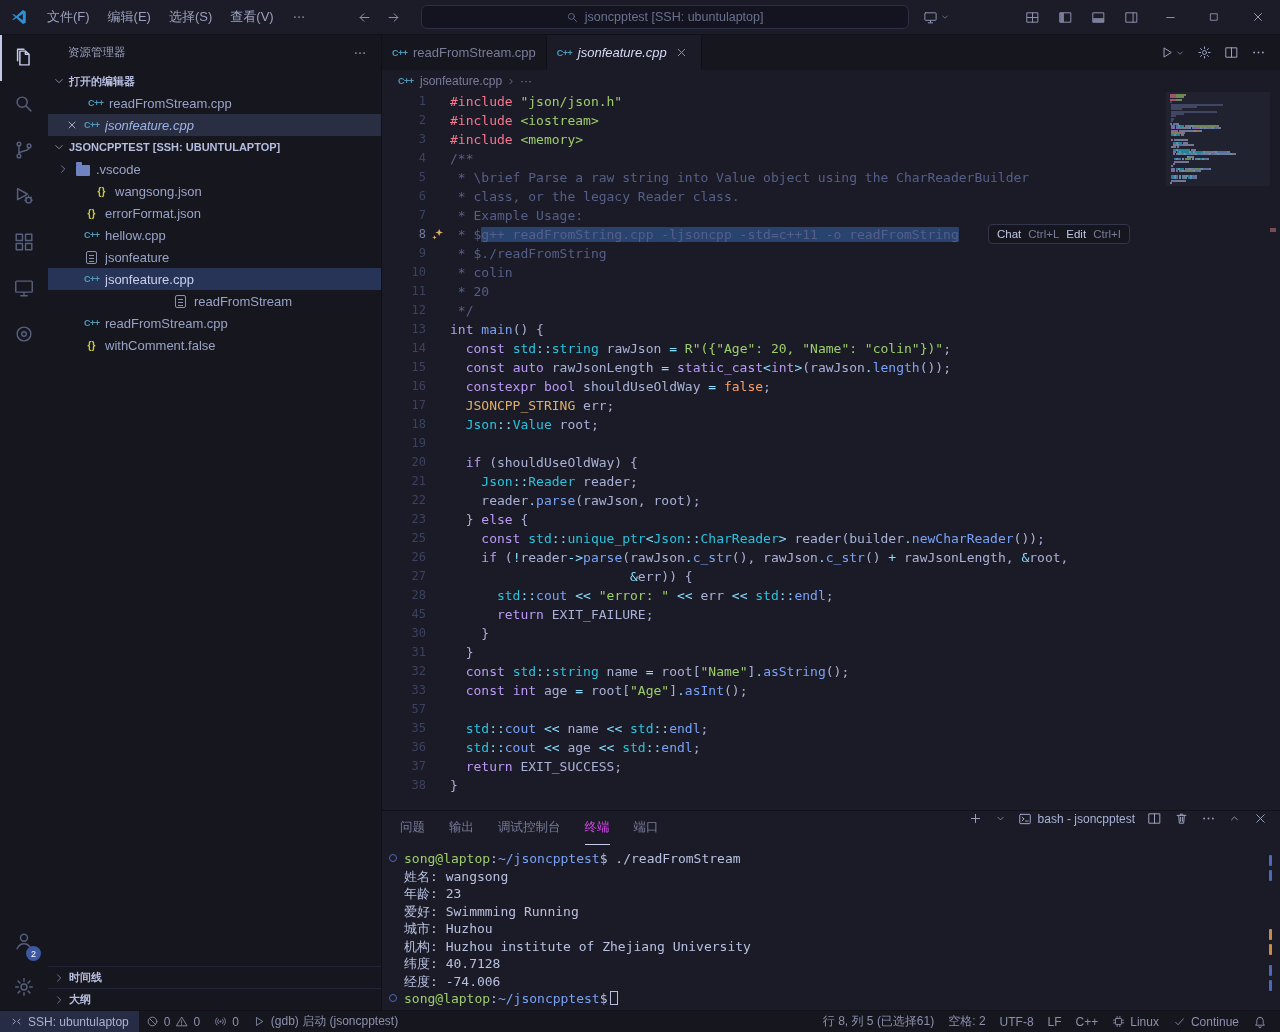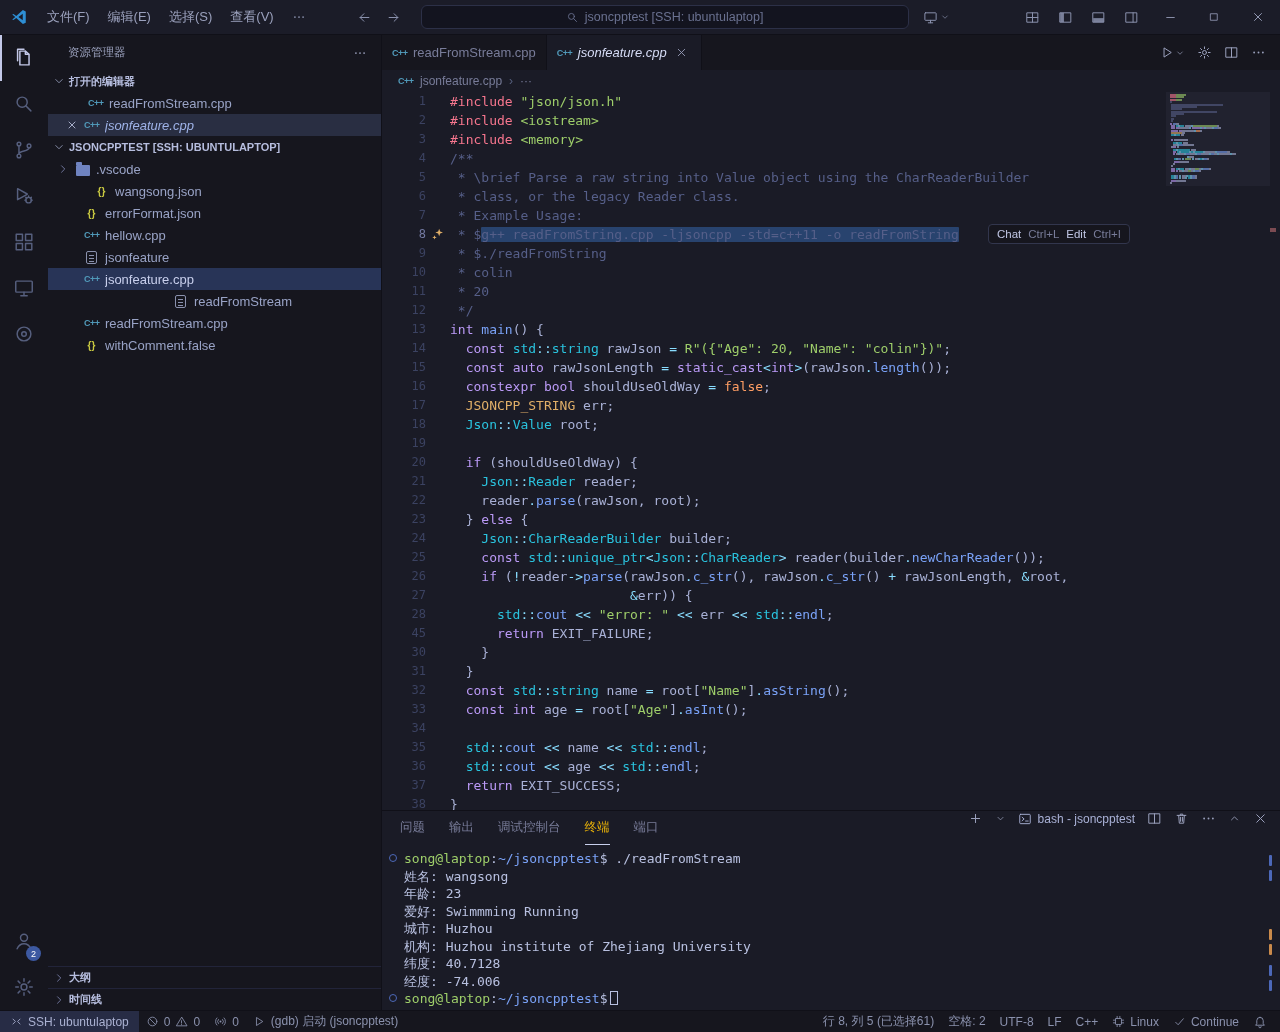--- a/index.html
+++ b/index.html
@@ -95,21 +95,21 @@
   .bg-pp{background:#f7768e}.bg-str{background:#9ece6a}.bg-cmt{background:#565f89}.bg-kw{background:#bb9af7}
   .bg-type{background:#2ac3de}.bg-fn{background:#7aa2f7}.bg-num{background:#ff9e64}.bg-op{background:#89ddff}
   .bg-pl{background:#a9b1d6}.bg-mac{background:#e0af68}
   #overview{position:absolute;right:0;top:0;width:14px;height:100%}
   .ovr-mark{position:absolute;right:4px;width:6px;height:4px;background:#7b4b52}
 
   
   #panel{height:200px;border-top:1px solid #101018;display:flex;flex-direction:column;flex:none;background:#1a1b26}
   #panel-header{height:34px;display:flex;align-items:flex-start;padding:0 12px 0 18px;flex:none}
   .ptab{margin-right:24px;font-size:12.5px;color:#787c99;height:34px;display:flex;align-items:center;border-bottom:1px solid transparent}
-  .ptab.active{color:#eab308;border-bottom-color:#c8cfec}
+  .ptab.active{color:#d946ef;border-bottom-color:#c8cfec}
   #panel-actions{margin-left:auto;display:flex;align-items:center;gap:12px;color:#9aa0bc}
   .pt-label{display:flex;align-items:center;gap:6px;font-size:12px;color:#a9b1d6}
   #terminal{flex:1;position:relative;padding:5px 26px 0 22px;font:13px/17.5px "DejaVu Sans Mono",monospace;color:#b8c0e0}
   .trow{height:17.5px;white-space:pre;position:relative}
   .tdec{position:absolute;left:-15px;top:3.5px;width:8px;height:8px;border:1.5px solid #4c68b8;border-radius:50%}
   .t-user{color:#9ece6a}.t-path{color:#7aa2f7}
   .t-cursor{display:inline-block;width:8px;height:14px;border:1px solid #b8c0e0;vertical-align:-2px;margin-left:2px}
   #term-marks{position:absolute;right:7px;top:0;bottom:0;width:4px}
   .tmark{position:absolute;width:3px;height:11px;border-radius:1px}
 
@@ -395,29 +395,29 @@
             <span class="lbl">withComment.false</span>
           </div>
         </div>
       <div id="sidebar-bottom">
           <div class="bot-sec">
             <span class="isz14 tw" style="display: flex;">
               <svg class="svgi" viewBox="0 0 24 24" fill="none" stroke="currentColor" stroke-width="1.6" stroke-linecap="round" stroke-linejoin="round">
                 <path d="M9.5 6.5L15 12l-5.5 5.5"></path>
               </svg>
             </span>
-            <span>大纲</span>
+            <span>时间线</span>
           </div>
           <div class="bot-sec">
             <span class="isz14 tw" style="display: flex;">
               <svg class="svgi" viewBox="0 0 24 24" fill="none" stroke="currentColor" stroke-width="1.6" stroke-linecap="round" stroke-linejoin="round">
                 <path d="M9.5 6.5L15 12l-5.5 5.5"></path>
               </svg>
             </span>
-            <span>时间线</span>
+            <span>大纲</span>
           </div>
         </div>
     </div>
 
     <div id="editor-col">
       <div id="tabbar">
         <div id="tabs" style="display:flex;align-items:stretch">
             <div class="tab">
               <span class="ic-cpp">C++</span>
               <span class="tab-label">readFromStream.cpp</span>
@@ -493,31 +493,30 @@
             <div class="cl"><span class="ln">14</span><span class="lt"><span class="tk-pl">  </span><span class="tk-kw">const</span><span class="tk-pl"> </span><span class="tk-type">std</span><span class="tk-op">::</span><span class="tk-type">string</span><span class="tk-pl"> rawJson </span><span class="tk-op">=</span><span class="tk-pl"> </span><span class="tk-str">R"({"Age": 20, "Name": "colin"})"</span><span class="tk-pl">;</span></span></div>
             <div class="cl"><span class="ln">15</span><span class="lt"><span class="tk-pl">  </span><span class="tk-kw">const</span><span class="tk-pl"> </span><span class="tk-kw">auto</span><span class="tk-pl"> rawJsonLength </span><span class="tk-op">=</span><span class="tk-pl"> </span><span class="tk-kw">static_cast</span><span class="tk-op">&lt;</span><span class="tk-kw">int</span><span class="tk-op">&gt;</span><span class="tk-pl">(rawJson</span><span class="tk-op">.</span><span class="tk-fn">length</span><span class="tk-pl">());</span></span></div>
             <div class="cl"><span class="ln">16</span><span class="lt"><span class="tk-pl">  </span><span class="tk-kw">constexpr</span><span class="tk-pl"> </span><span class="tk-kw">bool</span><span class="tk-pl"> shouldUseOldWay </span><span class="tk-op">=</span><span class="tk-pl"> </span><span class="tk-num">false</span><span class="tk-pl">;</span></span></div>
             <div class="cl"><span class="ln">17</span><span class="lt"><span class="tk-pl">  </span><span class="tk-mac">JSONCPP_STRING</span><span class="tk-pl"> err;</span></span></div>
             <div class="cl"><span class="ln">18</span><span class="lt"><span class="tk-pl">  </span><span class="tk-type">Json</span><span class="tk-op">::</span><span class="tk-type">Value</span><span class="tk-pl"> root;</span></span></div>
             <div class="cl"><span class="ln">19</span><span class="lt"></span></div>
             <div class="cl"><span class="ln">20</span><span class="lt"><span class="tk-pl">  </span><span class="tk-kw">if</span><span class="tk-pl"> (shouldUseOldWay) {</span></span></div>
             <div class="cl"><span class="ln">21</span><span class="lt"><span class="tk-pl">    </span><span class="tk-type">Json</span><span class="tk-op">::</span><span class="tk-type">Reader</span><span class="tk-pl"> reader;</span></span></div>
             <div class="cl"><span class="ln">22</span><span class="lt"><span class="tk-pl">    reader</span><span class="tk-op">.</span><span class="tk-fn">parse</span><span class="tk-pl">(rawJson, root);</span></span></div>
             <div class="cl"><span class="ln">23</span><span class="lt"><span class="tk-pl">  } </span><span class="tk-kw">else</span><span class="tk-pl"> {</span></span></div>
-            <div class="cl"><span class="ln">24</span><span class="lt"><span class="tk-pl">    </span><span class="tk-type">Json</span><span class="tk-op">::</span><span class="tk-type">CharReaderBuilder</span><span class="tk-pl"> builder;</span></span></div>
             <div class="cl"><span class="ln">25</span><span class="lt"><span class="tk-pl">    </span><span class="tk-kw">const</span><span class="tk-pl"> </span><span class="tk-type">std</span><span class="tk-op">::</span><span class="tk-type">unique_ptr</span><span class="tk-op">&lt;</span><span class="tk-type">Json</span><span class="tk-op">::</span><span class="tk-type">CharReader</span><span class="tk-op">&gt;</span><span class="tk-pl"> reader(builder</span><span class="tk-op">.</span><span class="tk-fn">newCharReader</span><span class="tk-pl">());</span></span></div>
             <div class="cl"><span class="ln">26</span><span class="lt"><span class="tk-pl">    </span><span class="tk-kw">if</span><span class="tk-pl"> (</span><span class="tk-op">!</span><span class="tk-pl">reader</span><span class="tk-op">-&gt;</span><span class="tk-fn">parse</span><span class="tk-pl">(rawJson</span><span class="tk-op">.</span><span class="tk-fn">c_str</span><span class="tk-pl">(), rawJson</span><span class="tk-op">.</span><span class="tk-fn">c_str</span><span class="tk-pl">() </span><span class="tk-op">+</span><span class="tk-pl"> rawJsonLength, </span><span class="tk-op">&amp;</span><span class="tk-pl">root,</span></span></div>
             <div class="cl"><span class="ln">27</span><span class="lt"><span class="tk-pl">                       </span><span class="tk-op">&amp;</span><span class="tk-pl">err)) {</span></span></div>
             <div class="cl"><span class="ln">28</span><span class="lt"><span class="tk-pl">      </span><span class="tk-type">std</span><span class="tk-op">::</span><span class="tk-fn">cout</span><span class="tk-pl"> </span><span class="tk-op">&lt;&lt;</span><span class="tk-pl"> </span><span class="tk-str">"error: "</span><span class="tk-pl"> </span><span class="tk-op">&lt;&lt;</span><span class="tk-pl"> err </span><span class="tk-op">&lt;&lt;</span><span class="tk-pl"> </span><span class="tk-type">std</span><span class="tk-op">::</span><span class="tk-fn">endl</span><span class="tk-pl">;</span></span></div>
             <div class="cl"><span class="ln">45</span><span class="lt"><span class="tk-pl">      </span><span class="tk-kw">return</span><span class="tk-pl"> EXIT_FAILURE;</span></span></div>
             <div class="cl"><span class="ln">30</span><span class="lt"><span class="tk-pl">    }</span></span></div>
             <div class="cl"><span class="ln">31</span><span class="lt"><span class="tk-pl">  }</span></span></div>
             <div class="cl"><span class="ln">32</span><span class="lt"><span class="tk-pl">  </span><span class="tk-kw">const</span><span class="tk-pl"> </span><span class="tk-type">std</span><span class="tk-op">::</span><span class="tk-type">string</span><span class="tk-pl"> name </span><span class="tk-op">=</span><span class="tk-pl"> root[</span><span class="tk-str">"Name"</span><span class="tk-pl">]</span><span class="tk-op">.</span><span class="tk-fn">asString</span><span class="tk-pl">();</span></span></div>
             <div class="cl"><span class="ln">33</span><span class="lt"><span class="tk-pl">  </span><span class="tk-kw">const</span><span class="tk-pl"> </span><span class="tk-kw">int</span><span class="tk-pl"> age </span><span class="tk-op">=</span><span class="tk-pl"> root[</span><span class="tk-str">"Age"</span><span class="tk-pl">]</span><span class="tk-op">.</span><span class="tk-fn">asInt</span><span class="tk-pl">();</span></span></div>
-            <div class="cl"><span class="ln">34</span><span class="lt"></span></div>
+            <div class="cl"><span class="ln">57</span><span class="lt"></span></div>
             <div class="cl"><span class="ln">35</span><span class="lt"><span class="tk-pl">  </span><span class="tk-type">std</span><span class="tk-op">::</span><span class="tk-fn">cout</span><span class="tk-pl"> </span><span class="tk-op">&lt;&lt;</span><span class="tk-pl"> name </span><span class="tk-op">&lt;&lt;</span><span class="tk-pl"> </span><span class="tk-type">std</span><span class="tk-op">::</span><span class="tk-fn">endl</span><span class="tk-pl">;</span></span></div>
             <div class="cl"><span class="ln">36</span><span class="lt"><span class="tk-pl">  </span><span class="tk-type">std</span><span class="tk-op">::</span><span class="tk-fn">cout</span><span class="tk-pl"> </span><span class="tk-op">&lt;&lt;</span><span class="tk-pl"> age </span><span class="tk-op">&lt;&lt;</span><span class="tk-pl"> </span><span class="tk-type">std</span><span class="tk-op">::</span><span class="tk-fn">endl</span><span class="tk-pl">;</span></span></div>
             <div class="cl"><span class="ln">37</span><span class="lt"><span class="tk-pl">  </span><span class="tk-kw">return</span><span class="tk-pl"> EXIT_SUCCESS;</span></span></div>
             <div class="cl"><span class="ln">38</span><span class="lt"><span class="tk-pl">}</span></span></div>
           </div>
         <div id="chat-hint">
           <b>Chat</b>
           <span>Ctrl+L</span>
           <b>Edit</b>
           <span>Ctrl+I</span>

